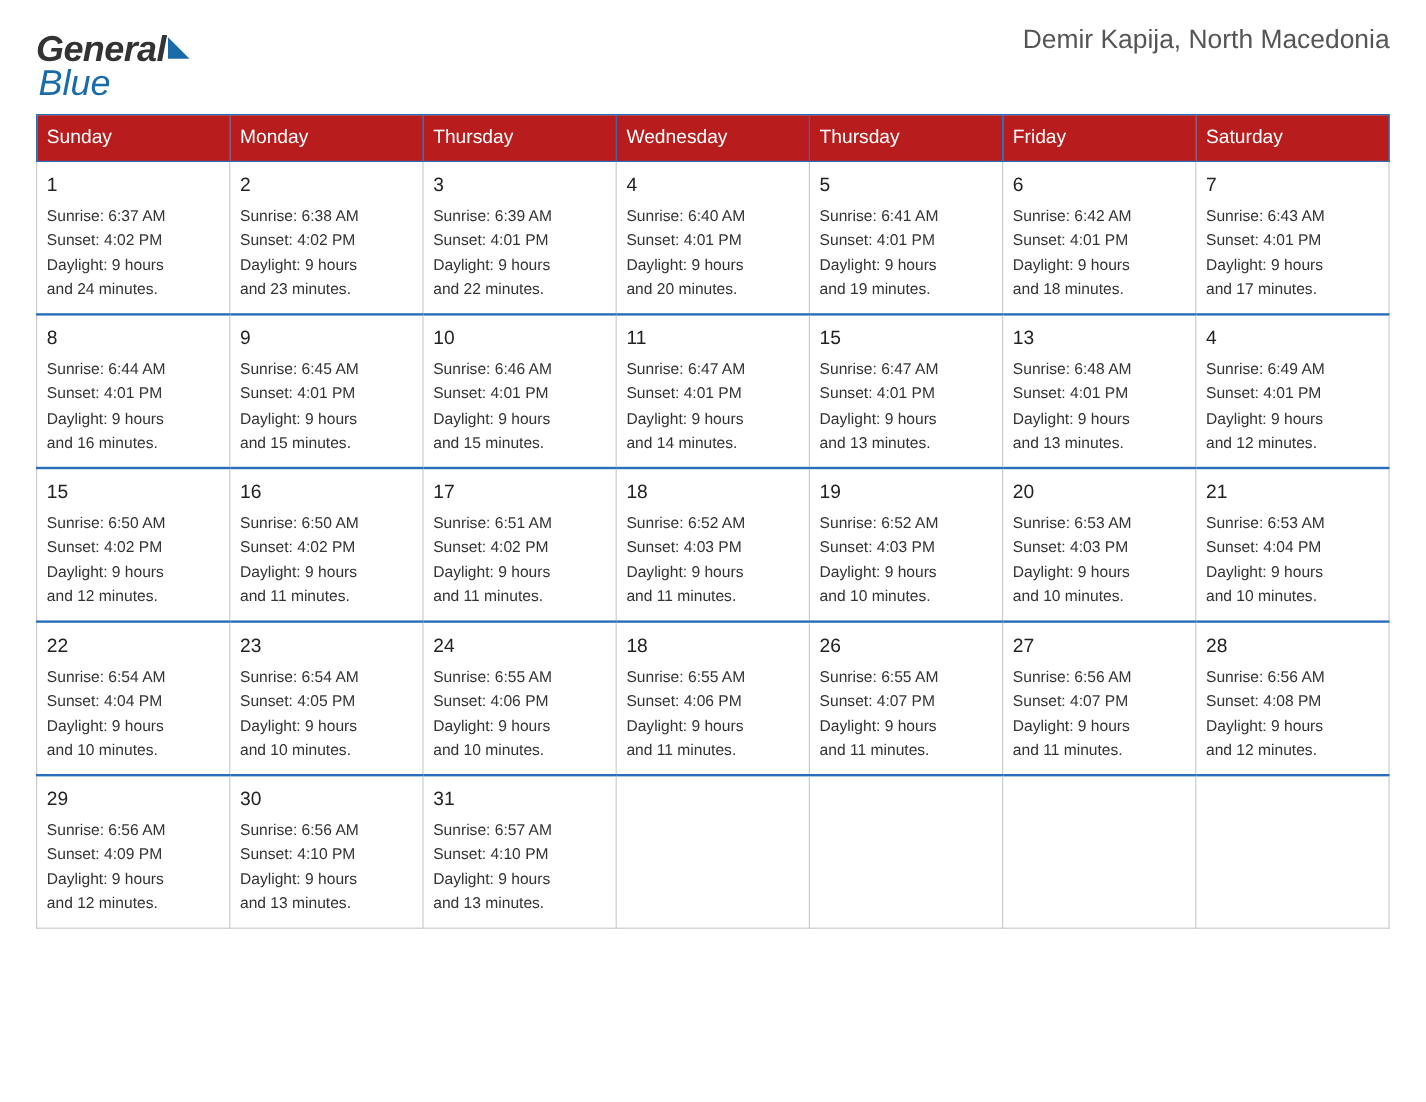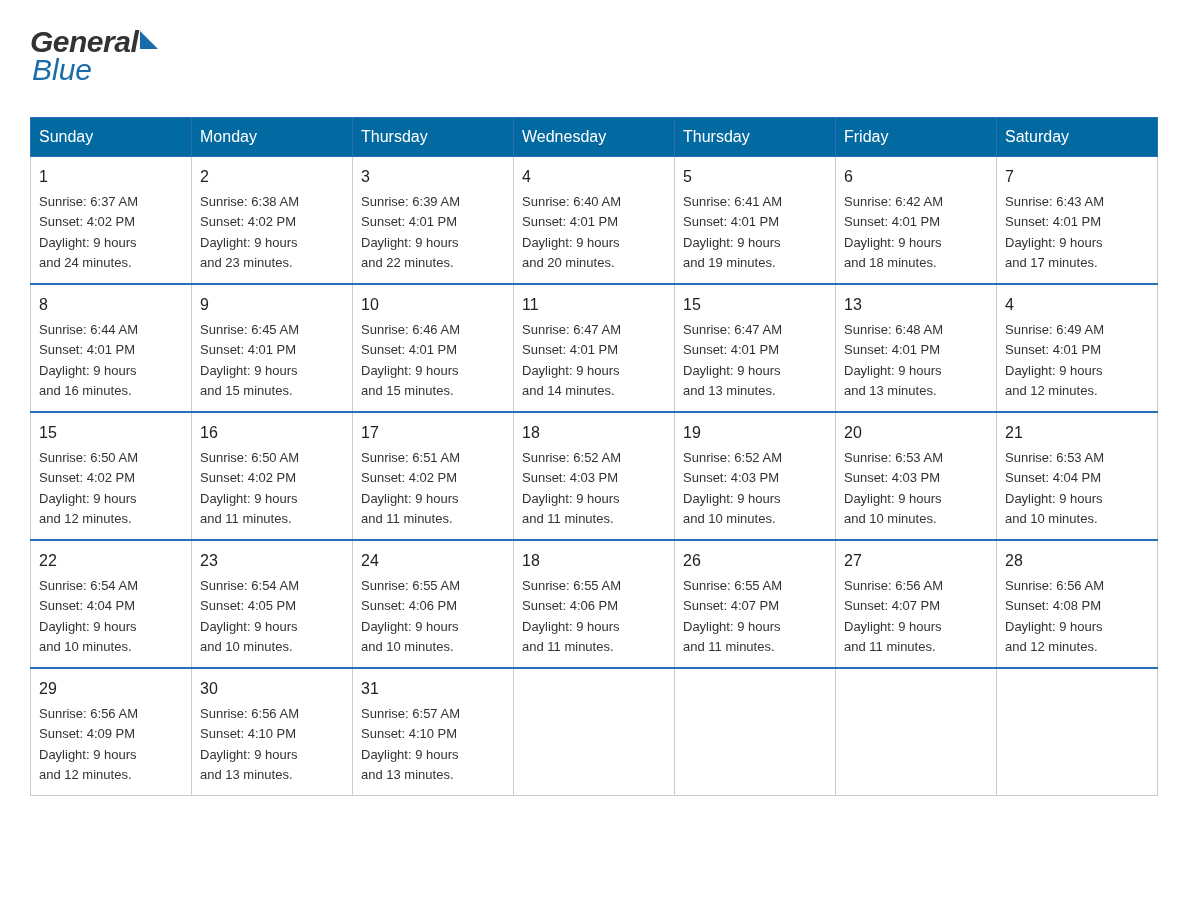--- a/index.html
+++ b/index.html
@@ -7,21 +7,21 @@
       font-family: Arial, sans-serif;
       background: #fff;
       width: 1188px;
       min-height: 918px;
       padding: 20px 30px;
     }
     .header-area {
       display: flex;
       justify-content: space-between;
       align-items: flex-start;
-      margin-bottom: 30px;
+      margin-bottom: 8px;
     }
     .title-area {
       text-align: right;
     }
     .month-year {
       font-size: 52px;
       font-weight: 300;
       color: #222;
       line-height: 1.1;
     }
@@ -29,21 +29,21 @@
       font-size: 22px;
       color: #555;
       font-weight: normal;
     }
     .calendar-table {
       width: 100%;
       border-collapse: collapse;
       border: 1px solid #aaa;
     }
     .calendar-table th {
-      background-color: #0369a1;
+      background-color: #b91c1c;
       color: #fff;
       padding: 10px 8px;
       font-size: 16px;
       font-weight: normal;
       text-align: left;
       border: 1px solid #2a6ebb;
     }
     .calendar-table td {
       vertical-align: top;
       padding: 8px 8px 10px 8px;
@@ -112,20 +112,21 @@
 
 <div class="header-area">
   <div class="logo-wrapper">
     <div class="logo-top">
       <span class="logo-general">General</span>
       <div class="logo-arrow"></div>
     </div>
     <div class="logo-bottom">Blue</div>
   </div>
   <div class="title-area">
+    <div class="location">Demir Kapija, North Macedonia</div>
   </div>
 </div>
 
 <table class="calendar-table">
   <thead>
     <tr>
       <th>Sunday</th>
       <th>Monday</th>
       <th>Thursday</th>
       <th>Wednesday</th>

